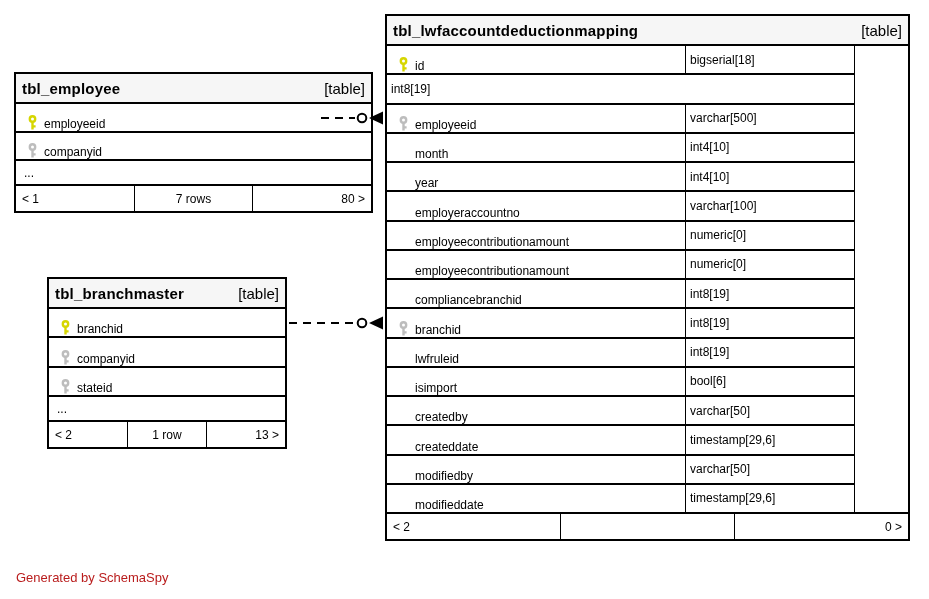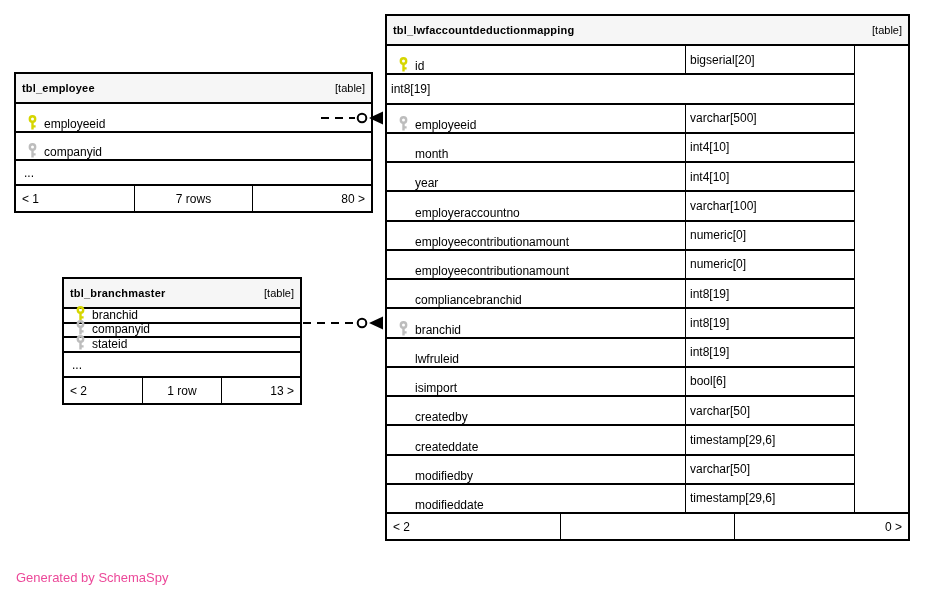--- a/index.html
+++ b/index.html
@@ -4,21 +4,21 @@
 <style>
   html,body { margin:0; padding:0; background:#ffffff; }
   body { font-family:"Liberation Sans", sans-serif; color:#000; }
   #canvas { position:relative; width:929px; height:599px; background:#fff; overflow:hidden; }
 
   
   .tbox { position:absolute; box-sizing:border-box; border:2px solid #000; background:#fff;
           display:flex; flex-direction:column; }
   .thead { flex:0 0 28px; background:#f6f6f6; border-bottom:2px solid #000;
            display:flex; align-items:center; justify-content:space-between;
-           padding:0 6px; font-size:11px; }
+           padding:0 6px; font-size:15px; }
   .thead .tname { font-weight:bold; letter-spacing:0.2px; }
   .thead .ttag  { font-weight:normal; }
 
   .rowsarea { flex:1; display:flex; flex-direction:column; min-height:0; }
   .brow { flex:1; display:flex; align-items:stretch; min-height:0; }
   .brow + .brow { border-top:2px solid #000; }
   .ncell { display:flex; align-items:flex-end; padding-left:5px; font-size:12px; min-width:0; }
   .keyslot { width:23px; display:inline-flex; justify-content:center; align-items:center; flex:0 0 23px; }
   .cname { white-space:nowrap; }
   .tcell { flex:1; display:flex; align-items:center; padding-left:4px; font-size:12px; white-space:nowrap; }
@@ -27,39 +27,39 @@
                  padding-left:8px; font-size:12px; }
 
   .tfoot { flex:0 0 25px; border-top:2px solid #000; display:flex; font-size:12px; }
   .fcell { flex:1; display:flex; align-items:center; padding:0 6px; }
   .fcell + .fcell { border-left:1px solid #000; }
   .fcell.c { justify-content:center; }
   .fcell.r { justify-content:flex-end; }
 
   
   #tbl-employee     { left:14px;  top:72px;  width:359px; height:141px; }
-  #tbl-branchmaster { left:62px;  top:277px; width:240px; height:128px; }
+  #tbl-branchmaster { left:47px;  top:277px; width:240px; height:172px; }
   #tbl-big          { left:385px; top:14px;  width:525px; height:527px; }
 
   #tbl-employee .thead, #tbl-branchmaster .thead { flex-basis:28px; }
 
   
   .bigbody { flex:1; display:flex; min-height:0; }
   .bigcols { width:467px; flex:0 0 467px; display:flex; flex-direction:column; border-right:1px solid #000; }
   #tbl-big .ncell { flex:0 0 299px; border-right:1px solid #000; box-sizing:border-box; }
   .bigside { flex:1; background:#fff; }
 
   
   .overlay { position:absolute; left:0; top:0; pointer-events:none; }
   .dash  { stroke:#000; stroke-width:2; stroke-dasharray:8 6; }
   .dot   { fill:#fff; stroke:#000; stroke-width:2; }
   .arrow { fill:#000; stroke:none; }
 
   
-  #generatedby { position:absolute; left:16px; top:570px; font-size:13px; color:#ec4899; }
+  #generatedby { position:absolute; left:16px; top:570px; font-size:13px; color:#b91c1c; }
 </style>
 </head>
 <body>
 
 <div id="canvas">
 
   <div class="tbox" id="tbl-employee">
     <div class="thead">
       <span class="tname">tbl_employee</span>
       <span class="ttag">[table]</span>
@@ -154,21 +154,21 @@
           <div class="brow">
             <div class="ncell">
               <span class="keyslot">
                 <svg width="11" height="16" viewBox="0 0 11 16">
                   <circle cx="5.5" cy="4" r="2.7" fill="none" stroke="#d6d600" stroke-width="2.4"></circle>
                   <path d="M5.5 6.7 L5.5 14.5 M5.5 11.4 L8.6 11.4" fill="none" stroke="#d6d600" stroke-width="2.4"></path>
                 </svg>
               </span>
               <span class="cname">id</span>
             </div>
-            <div class="tcell">bigserial[20]</div>
+            <div class="tcell">bigserial[18]</div>
           </div>
           <div class="brow">
             <div class="tcell">int8[19]</div>
           </div>
           <div class="brow">
             <div class="ncell">
               <span class="keyslot">
                 <svg width="11" height="16" viewBox="0 0 11 16">
                   <circle cx="5.5" cy="4" r="2.7" fill="none" stroke="#bdbdbd" stroke-width="2.4"></circle>
                   <path d="M5.5 6.7 L5.5 14.5 M5.5 11.4 L8.6 11.4" fill="none" stroke="#bdbdbd" stroke-width="2.4"></path>

